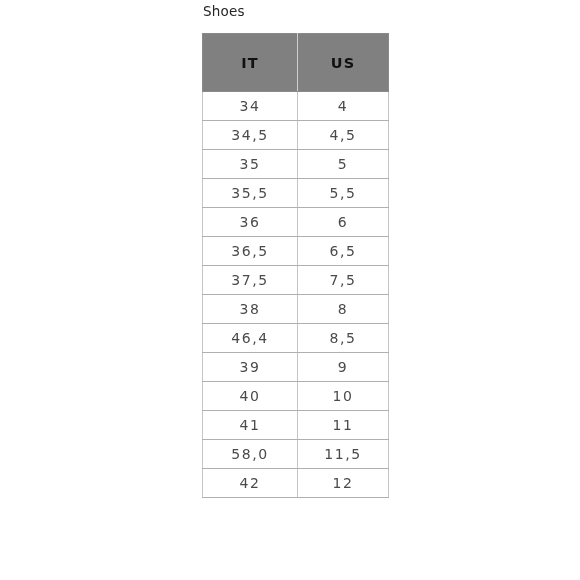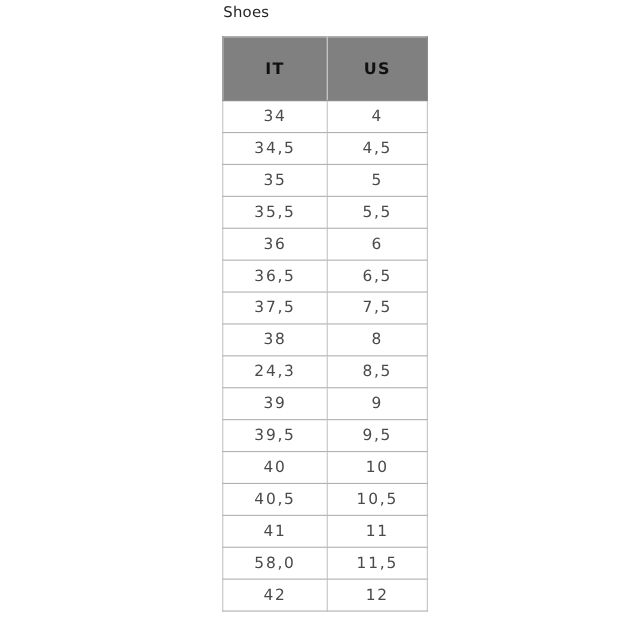--- a/index.html
+++ b/index.html
@@ -128,38 +128,30 @@
         </tr>
         <tr>
           <td>37,5</td>
           <td>7,5</td>
         </tr>
         <tr>
           <td>38</td>
           <td>8</td>
         </tr>
         <tr>
-          <td>24,3</td>
+          <td>46,4</td>
           <td>8,5</td>
         </tr>
         <tr>
           <td>39</td>
           <td>9</td>
         </tr>
         <tr>
-          <td>39,5</td>
-          <td>9,5</td>
-        </tr>
-        <tr>
           <td>40</td>
           <td>10</td>
-        </tr>
-        <tr>
-          <td>40,5</td>
-          <td>10,5</td>
         </tr>
         <tr>
           <td>41</td>
           <td>11</td>
         </tr>
         <tr>
           <td>58,0</td>
           <td>11,5</td>
         </tr>
         <tr>

